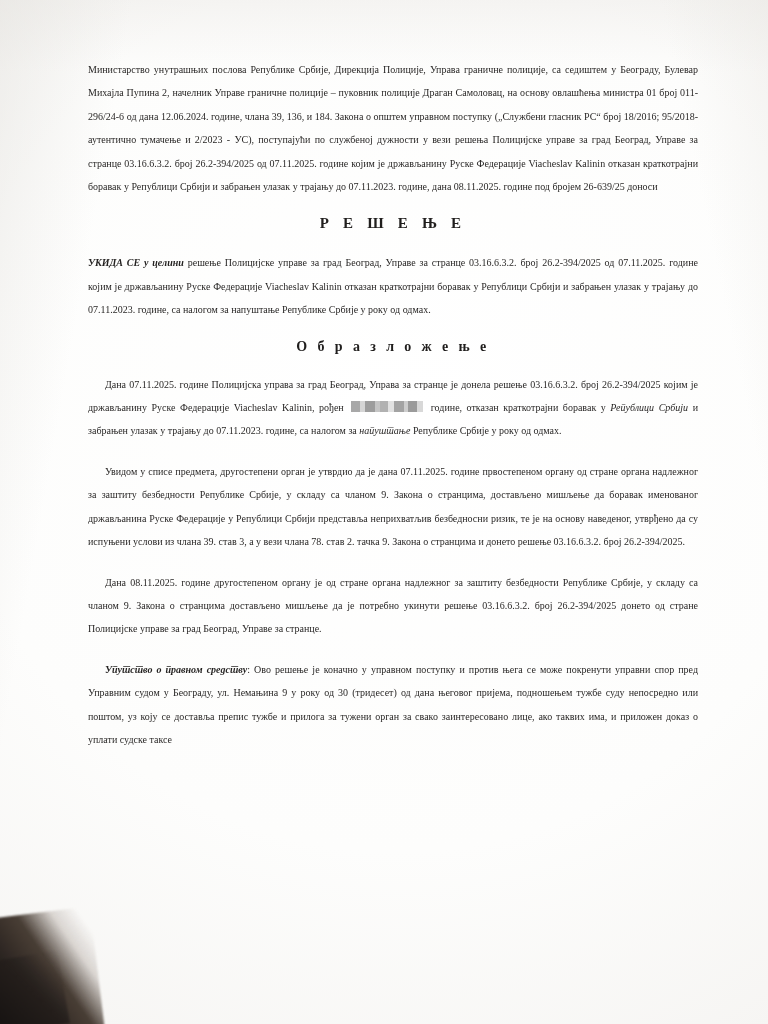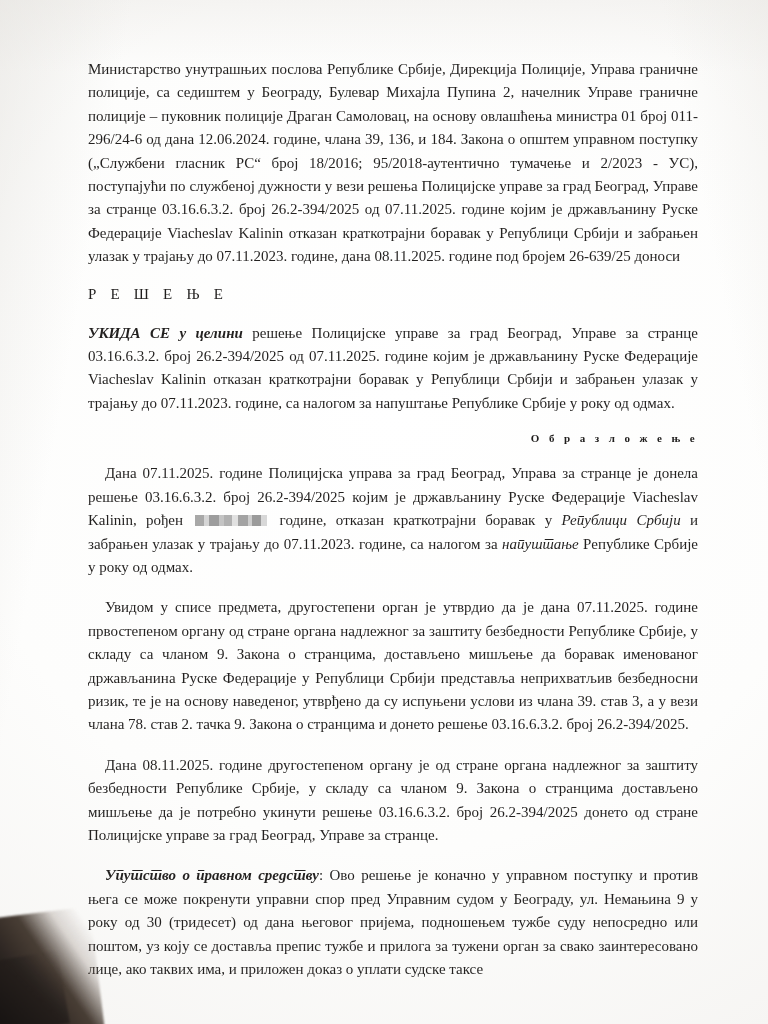--- a/index.html
+++ b/index.html
@@ -63,44 +63,44 @@
   
   #content {
     position: absolute;
     left: 88px;
     top: 58px;
     width: 610px;
   }
 
   p.para {
     margin: 0 0 17px 0;
-    font-size: 15px;
+    font-size: 10px;
     line-height: 23.4px;
     text-align: justify;
     text-justify: inter-word;
     color: #1c1a19;
     hyphens: none;
   }
   p.para.indent {
     text-indent: 17px;
   }
 
   h1.doc-heading {
     margin: 12px 0 19px 0;
     font-size: 15px;
-    font-weight: normal;
-    text-align: left;
+    font-weight: bold;
+    text-align: center;
     letter-spacing: 5.2px;
     color: #191716;
   }
   h2.doc-subheading {
     margin: 4px 0 18px 0;
-    font-size: 11px;
+    font-size: 14px;
     font-weight: bold;
-    text-align: right;
+    text-align: center;
     letter-spacing: 3.4px;
     color: #191716;
   }
 
   b.strong { font-weight: bold; font-style: italic; }
   i.ital   { }
 
   
   .redaction {
     display: inline-block;

